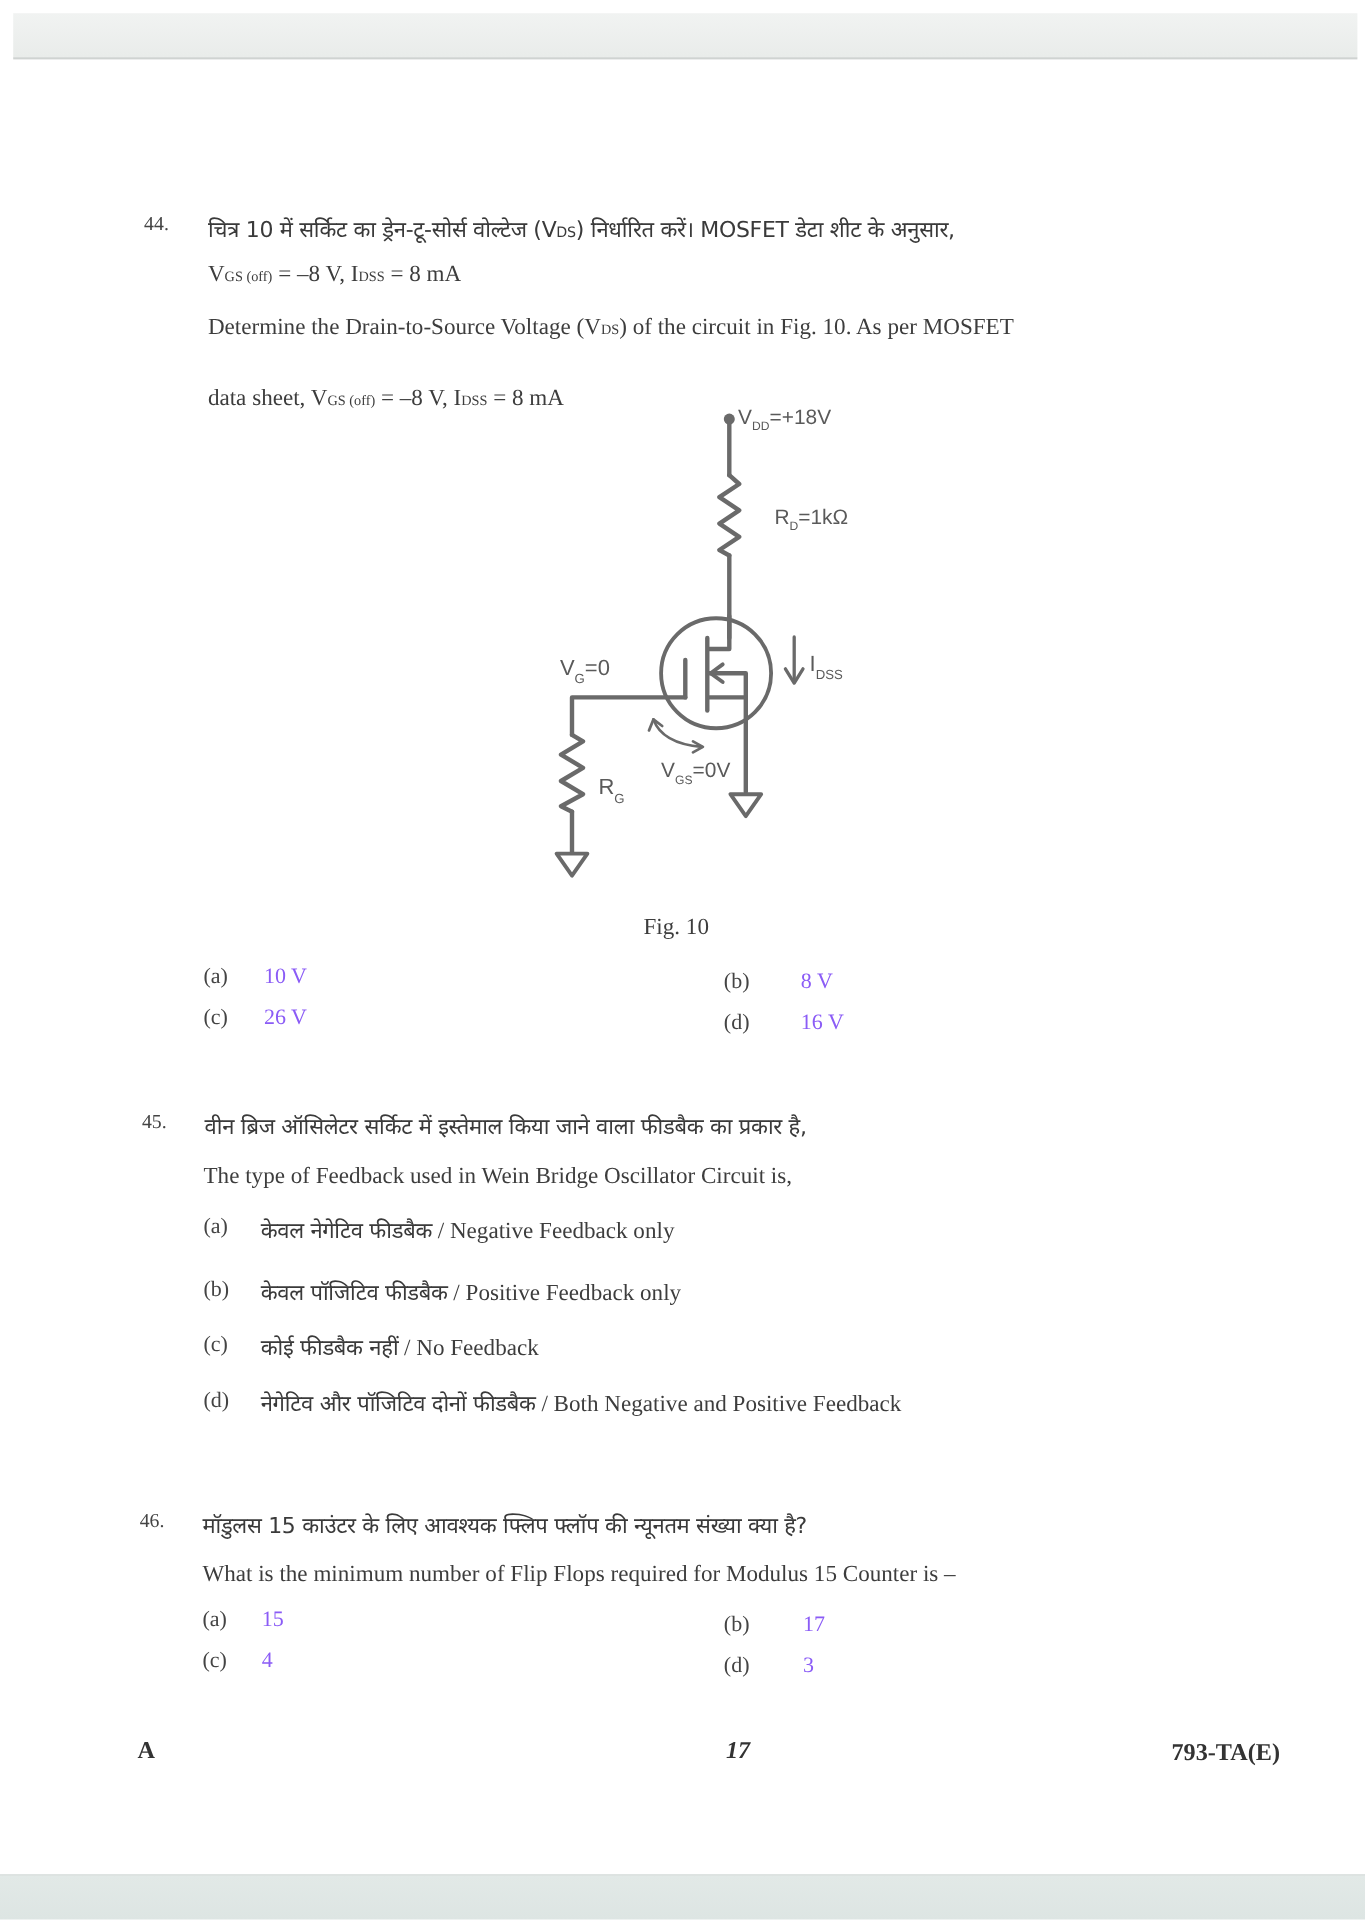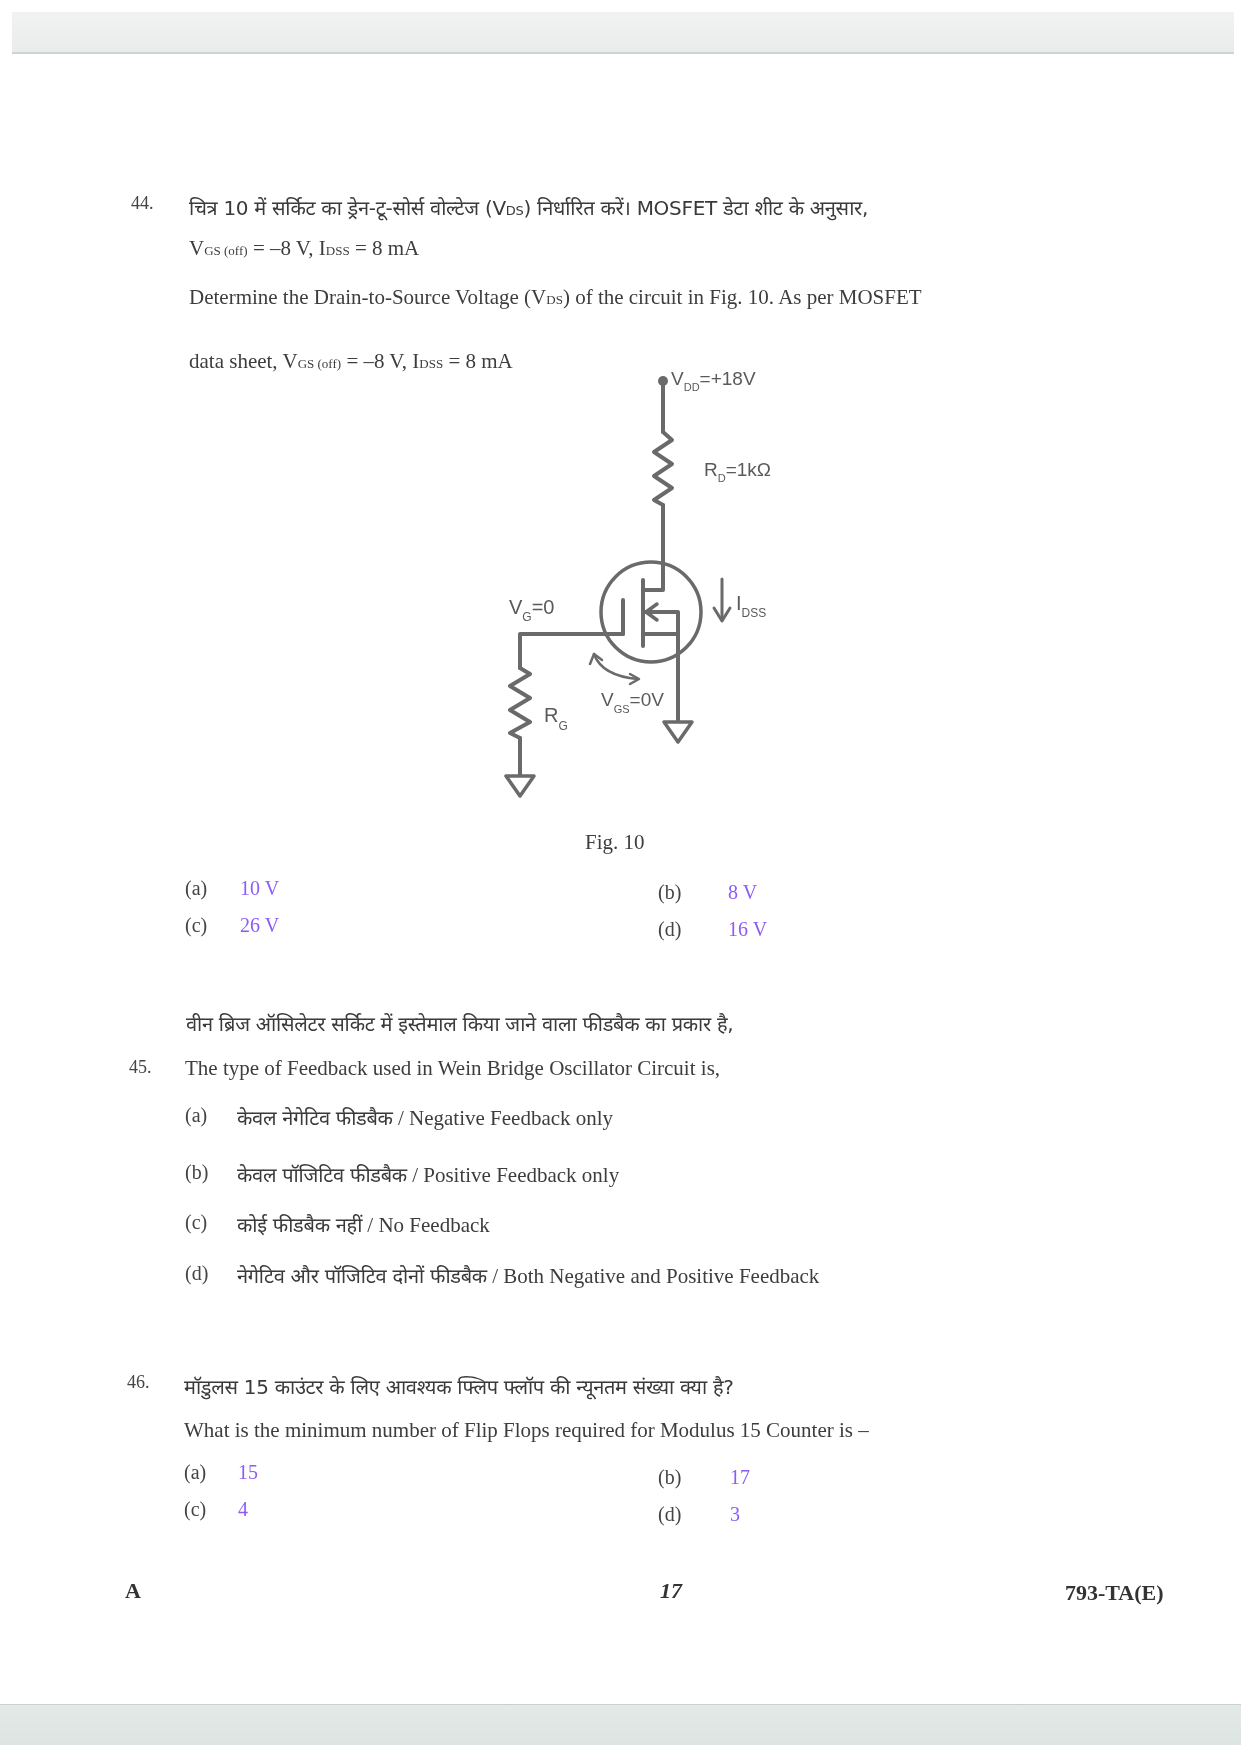--- a/index.html
+++ b/index.html
@@ -104,21 +104,21 @@
       <span class="abs opt-val" style="left:240px; top:914px;">26 V</span>
     </div>
     <div>
       <span class="abs opt-label" style="left:658px; top:918px;">(d)</span>
       <span class="abs opt-val" style="left:728px; top:918px;">16 V</span>
     </div>
   </div>
 </div>
 
 <div>
-  <span class="abs qnum" style="left:129px; top:1009px;margin-top:48px;">45.</span>
+  <span class="abs qnum" style="left:129px; top:1009px;">45.</span>
   <span class="abs hindi" style="left:186px; top:1010px;">वीन ब्रिज ऑसिलेटर सर्किट में इस्तेमाल किया जाने वाला फीडबैक का प्रकार है,</span>
   <span class="abs eng" style="left:185px; top:1056px;">The type of Feedback used in Wein Bridge Oscillator Circuit is,</span>
 
   <div>
     <span class="abs opt-label" style="left:185px; top:1104px;">(a)</span>
     <span class="abs" style="left:237px; top:1104px;"><span class="hindi">केवल नेगेटिव फीडबैक</span><span class="eng"> / Negative Feedback only</span></span>
   </div>
   <div>
     <span class="abs opt-label" style="left:185px; top:1161px;">(b)</span>
     <span class="abs" style="left:237px; top:1161px;"><span class="hindi">केवल पॉजिटिव फीडबैक</span><span class="eng"> / Positive Feedback only</span></span>

